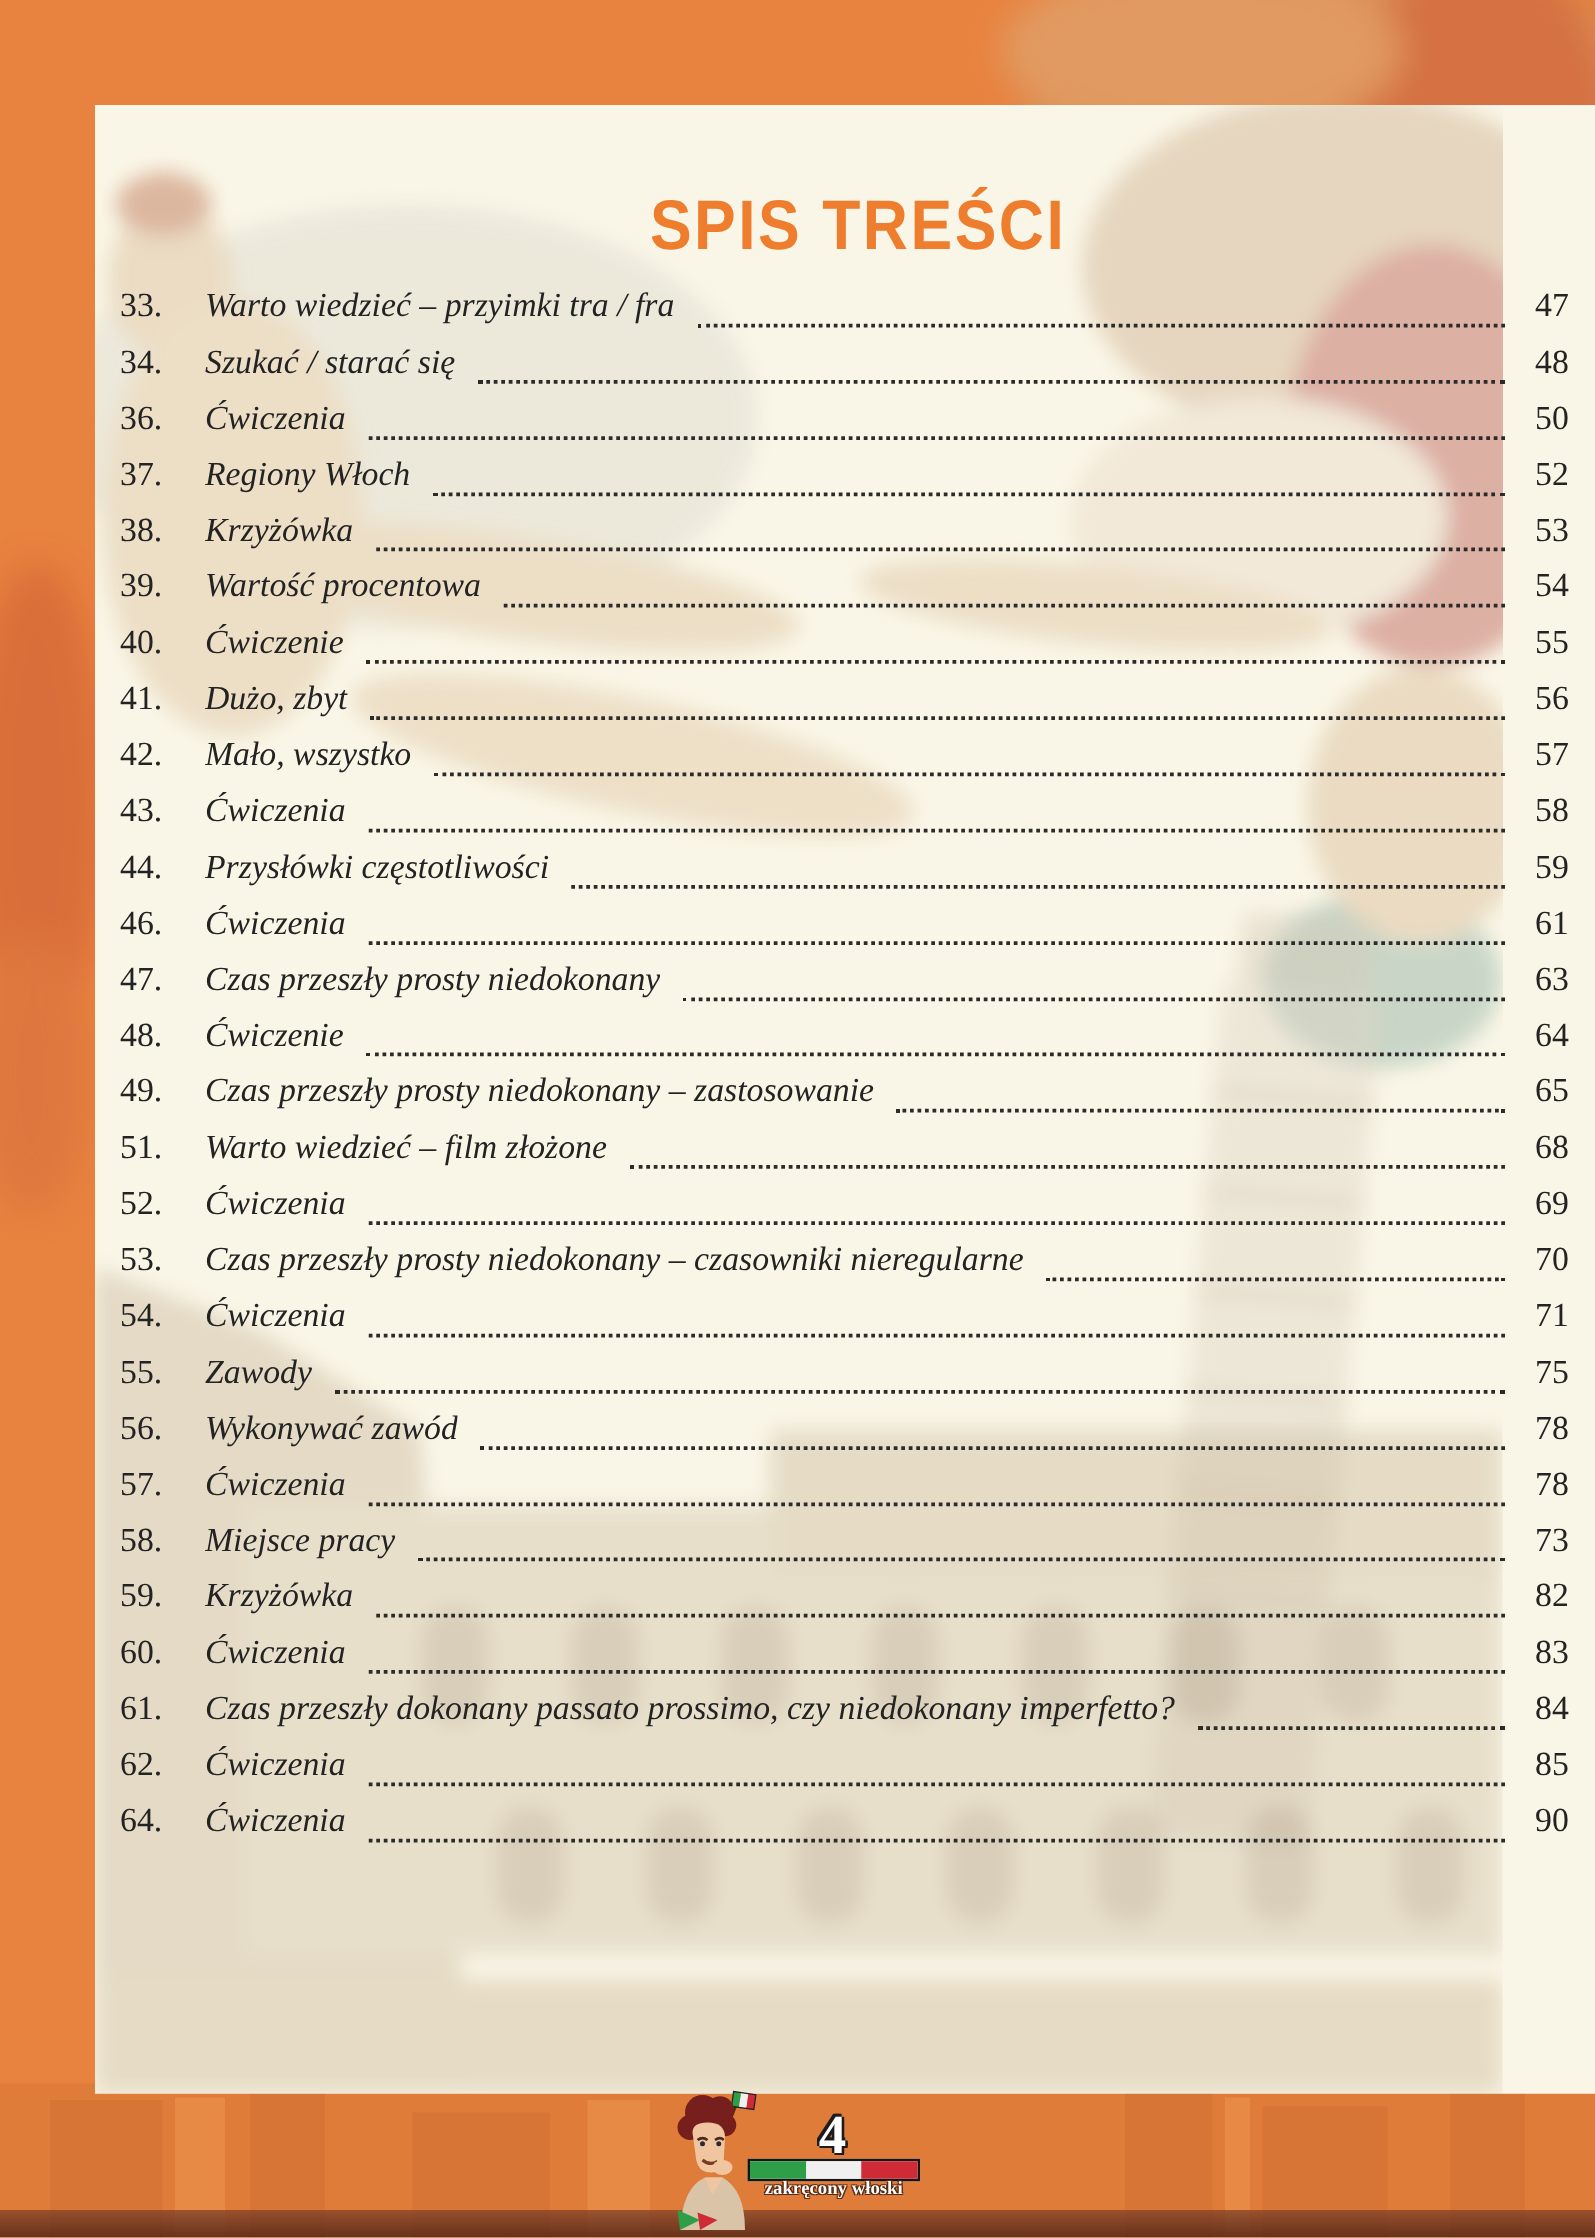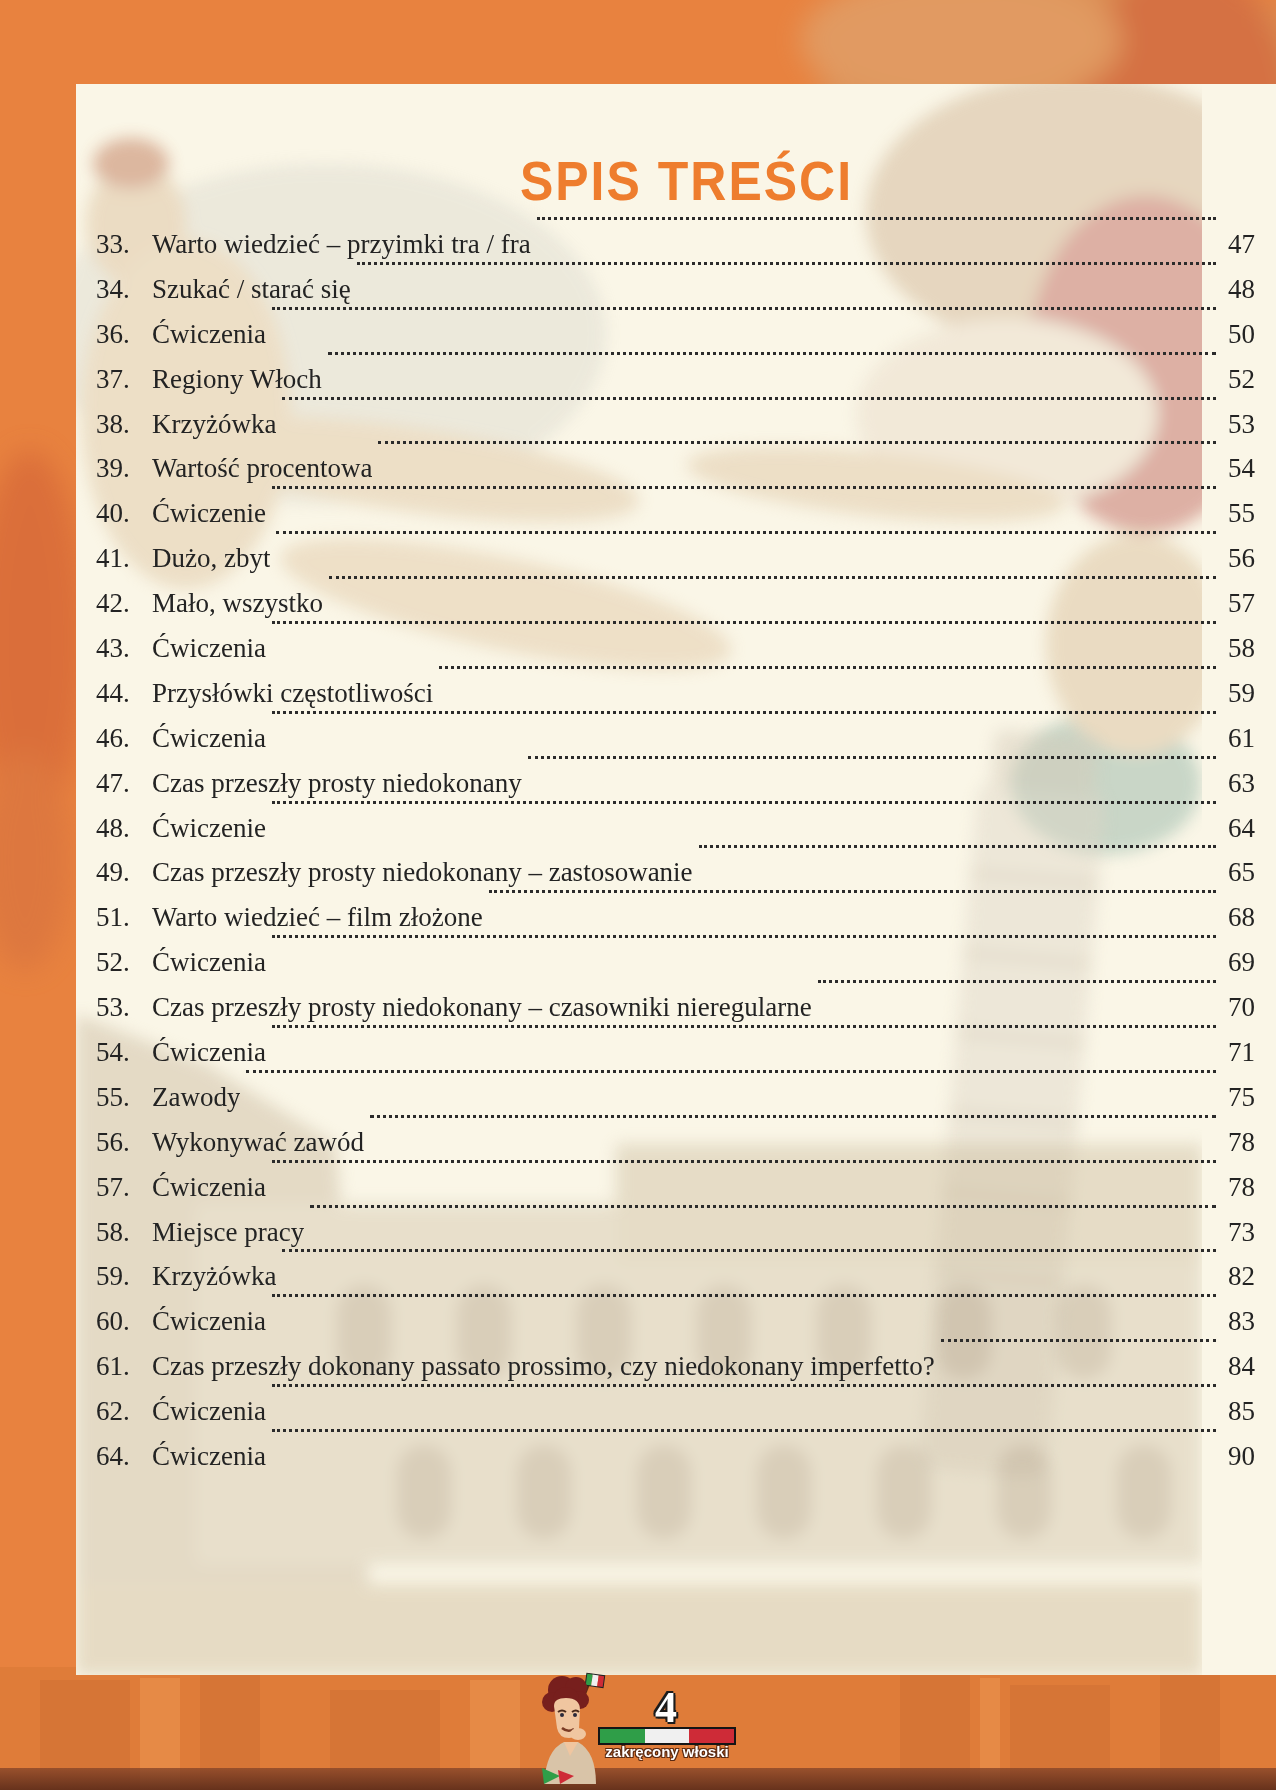--- a/index.html
+++ b/index.html
@@ -38,27 +38,28 @@
     transform:scaleY(1.12);
     transform-origin:top center;
     z-index:3;
   }
   .toc{
     position:absolute;top:138px;left:20px;right:42px;
     z-index:2;
     display:flex;flex-direction:column;
   }
   .row{
-    display:flex;align-items:flex-start;
+    display:flex;align-items:flex-end;
     height:44.9px;
     font-size:27px;color:var(--text-ink);
     line-height:44.9px;
+    gap:12px;
   }
   .num{flex:none;width:56px;}
-  .label{flex:none;white-space:nowrap;max-width:950px;overflow:hidden;}
+  .label{flex:none;white-space:nowrap;max-width:950px;overflow:hidden;font-style:italic;}
   .dots{
     flex:1 1 auto;
     border-bottom:3.4px dotted #2b2b2b;
     margin:0 3px 0 6px;
     position:relative;top:-5px;
     min-width:14px;
   }
   .pg{flex:none;min-width:36px;text-align:right;}
   
   .mascot{position:absolute;left:534px;top:1672px;z-index:4;}
@@ -73,21 +74,21 @@
     position:absolute;left:598px;top:1727px;width:134px;height:14px;
     border:2px solid #151515;display:flex;z-index:4;background:#fff;
   }
   .flag-bar .stripe{flex:1;}
   .stripe.green{background:var(--flag-green);}
   .stripe.white{background:var(--flag-white);}
   .stripe.red{background:var(--flag-red);}
   .brand{
     position:absolute;left:592px;top:1743px;width:150px;
     text-align:center;z-index:4;
-    font-family:Liberation Sans, sans-serif;
+    font-family:Liberation Serif, serif;
     font-weight:bold;font-size:15px;letter-spacing:0px;
     color:#ffffff;
     text-shadow:1px 1px 0 #5a2a12,-1px 1px 0 #5a2a12,1px -1px 0 #5a2a12,-1px -1px 0 #5a2a12;
   }
   .bottom-strip{
     position:absolute;left:0;top:1768px;width:1276px;height:22px;
     background:linear-gradient(to bottom, rgba(130,66,40,.75), rgba(90,42,25,.9));
     z-index:3;
   }
 </style>

